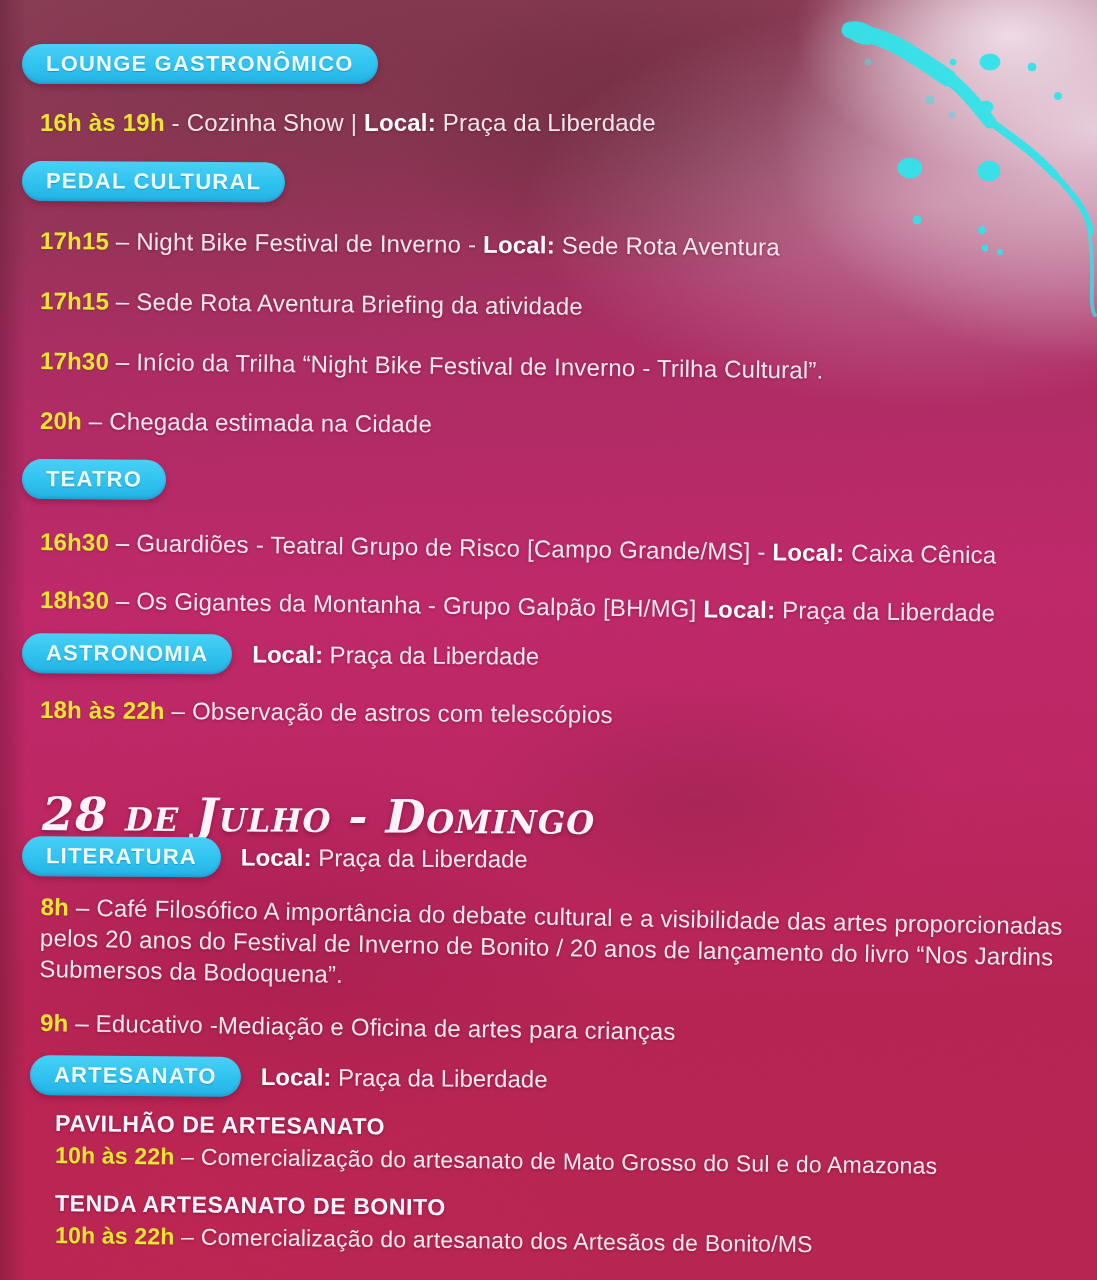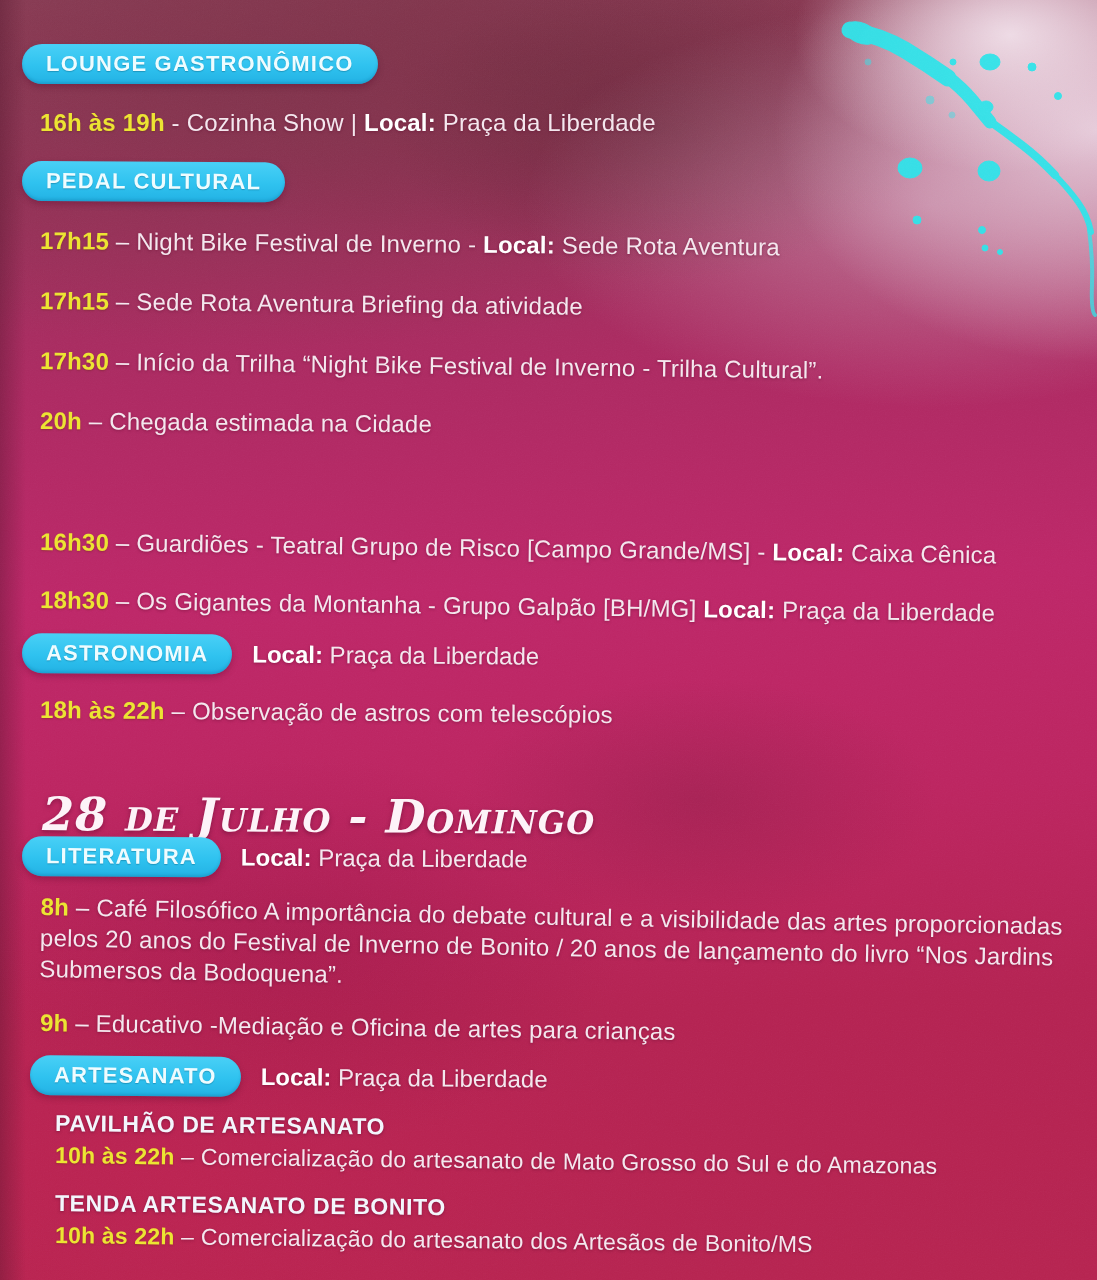--- a/index.html
+++ b/index.html
@@ -136,20 +136,21 @@
 
     <span class="badge pos-b-lounge">LOUNGE GASTRONÔMICO</span>
     <p class="event pos-e-lounge"><span class="time">16h às 19h</span><span class="sep"> - </span><span class="txt">Cozinha Show | </span><span class="local-label">Local:</span><span class="txt"> Praça da Liberdade</span></p>
 
     <span class="badge pos-b-pedal">PEDAL CULTURAL</span>
     <p class="event pos-e-p1"><span class="time">17h15</span><span class="sep"> – </span><span class="txt">Night Bike Festival de Inverno - </span><span class="local-label">Local:</span><span class="txt"> Sede Rota Aventura</span></p>
     <p class="event pos-e-p2"><span class="time">17h15</span><span class="sep"> – </span><span class="txt">Sede Rota Aventura Briefing da atividade</span></p>
     <p class="event pos-e-p3"><span class="time">17h30</span><span class="sep"> – </span><span class="txt">Início da Trilha “Night Bike Festival de Inverno - Trilha Cultural”.</span></p>
     <p class="event pos-e-p4"><span class="time">20h</span><span class="sep"> – </span><span class="txt">Chegada estimada na Cidade</span></p>
 
+    <span class="badge pos-b-teatro">TEATRO</span>
     <p class="event pos-e-t1"><span class="time">16h30</span><span class="sep"> – </span><span class="txt">Guardiões - Teatral Grupo de Risco [Campo Grande/MS] - </span><span class="local-label">Local:</span><span class="txt"> Caixa Cênica</span></p>
     <p class="event pos-e-t2"><span class="time">18h30</span><span class="sep"> – </span><span class="txt">Os Gigantes da Montanha - Grupo Galpão [BH/MG] </span><span class="local-label">Local:</span><span class="txt"> Praça da Liberdade</span></p>
 
     <div class="badge-row pos-r-astro">
       <span class="badge">ASTRONOMIA</span>
       <span class="inline-local"><span class="local-label">Local:</span><span> Praça da Liberdade</span></span>
     </div>
     <p class="event pos-e-a1"><span class="time">18h às 22h</span><span class="sep"> – </span><span class="txt">Observação de astros com telescópios</span></p>
 
     <h1 class="day-heading pos-heading">28 de Julho - Domingo</h1>

